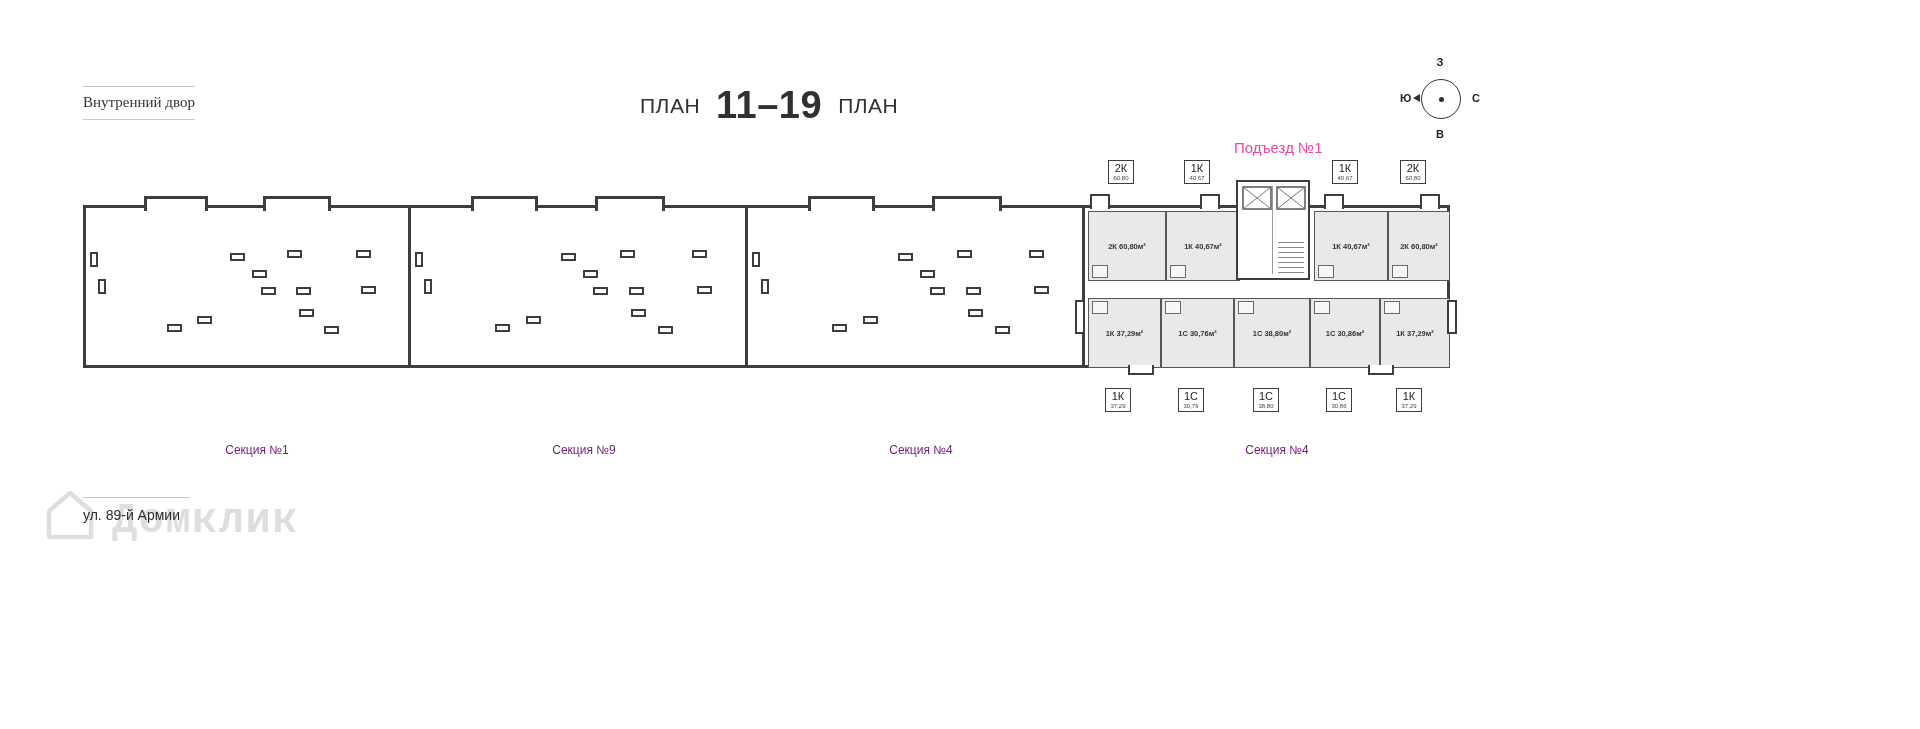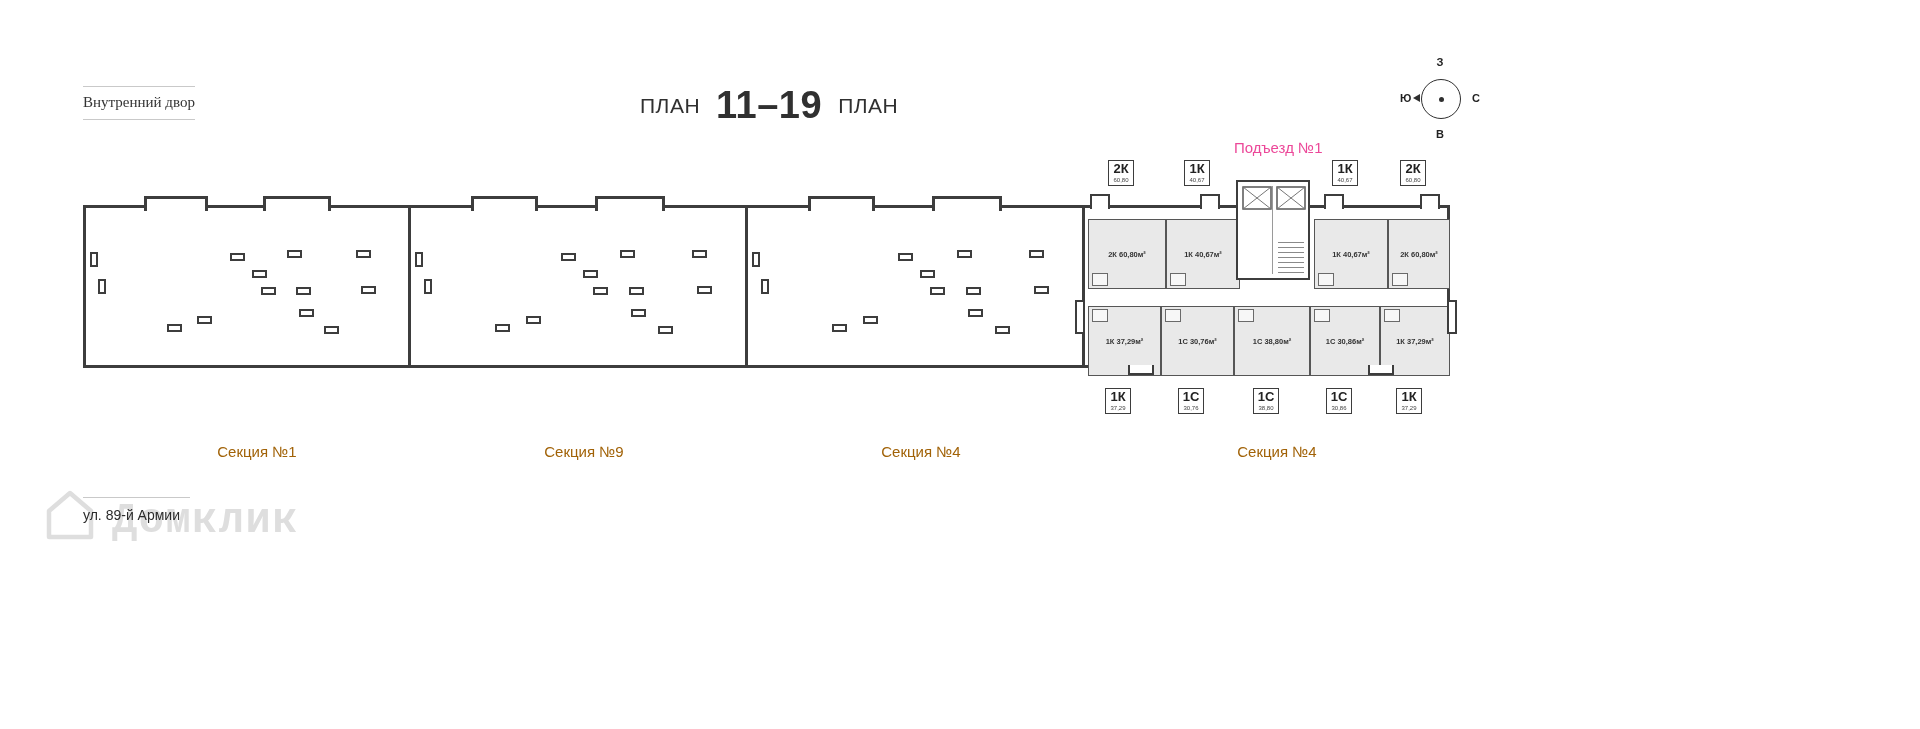--- a/index.html
+++ b/index.html
@@ -40,41 +40,41 @@
   .bump{position:absolute;top:-12px;height:15px;background:#fff;
         border:3px solid #3d3d3d;border-bottom:none;box-sizing:border-box;}
   .win{position:absolute;background:#fff;border:2px solid #3d3d3d;box-sizing:border-box;}
   .win-h{width:15px;height:8px;}
   .win-v{width:8px;height:15px;}
 
   
   #s4{position:absolute;left:1082px;top:160px;width:368px;height:250px;}
   #s4-body{position:absolute;left:0;top:45px;width:368px;height:163px;background:#fff;
            border:3px solid #3d3d3d;box-sizing:border-box;}
-  #s4-rooms{position:absolute;left:3px;top:3px;right:3px;bottom:3px;margin-top:8px;}
+  #s4-rooms{position:absolute;left:3px;top:3px;right:3px;bottom:3px;}
   .s4bump{position:absolute;top:34px;height:15px;background:#fff;z-index:2;
           border:2.5px solid #3d3d3d;border-bottom:none;box-sizing:border-box;}
   .balc{position:absolute;background:#fff;border:2px solid #3d3d3d;box-sizing:border-box;}
   .balc-bottom{border-top:none;z-index:4;}
   #s4-core{position:absolute;left:154px;top:20px;width:74px;height:100px;background:#fff;
            border:2.5px solid #3d3d3d;box-sizing:border-box;z-index:3;}
   .stairs{position:absolute;left:40px;top:60px;width:26px;height:32px;
           background:repeating-linear-gradient(to bottom,#8a8a8a 0 1px,transparent 1px 5px);}
   .core-divider{position:absolute;left:34px;top:4px;bottom:4px;width:1px;background:#9a9a9a;}
   .apt{position:absolute;background:#e9e9e9;border:1.5px solid #565656;box-sizing:border-box;
        display:flex;align-items:center;justify-content:center;text-align:center;}
   .apt-label{font-size:7.5px;font-weight:700;color:#333;white-space:nowrap;line-height:1.2;}
   .bath{position:absolute;width:16px;height:13px;background:#f7f7f7;border:1px solid #6a6a6a;box-sizing:border-box;}
   .badge{position:absolute;width:26px;background:#fff;border:1.5px solid #3d3d3d;
          text-align:center;box-sizing:border-box;padding:1px 0;z-index:5;}
-  .badge-type{display:block;font-size:13px;font-weight:700;line-height:1.15;color:#222;}
+  .badge-type{display:block;font-size:11px;font-weight:400;line-height:1.15;color:#222;}
   .badge-area{display:block;font-size:6px;line-height:1.2;color:#444;}
 
   
-  .sec-label{position:absolute;top:443px;font-size:15px;color:#a16207;transform:translateX(-50%);}
+  .sec-label{position:absolute;top:443px;font-size:12px;color:#701a75;transform:translateX(-50%);}
 
   
   .street{position:absolute;left:83px;top:497px;z-index:2;}
   .street .thin-line{width:107px;margin-bottom:9px;}
   .street .text{font-size:14px;color:#2b2b2b;white-space:nowrap;}
   .watermark{position:absolute;left:40px;top:485px;display:flex;align-items:flex-end;gap:12px;z-index:1;font-family:Liberation Mono, monospace;}
   .wm-text{font-size:42px;font-weight:600;letter-spacing:1.5px;color:#dedede;}
 </style>
 </head>
 <body>

